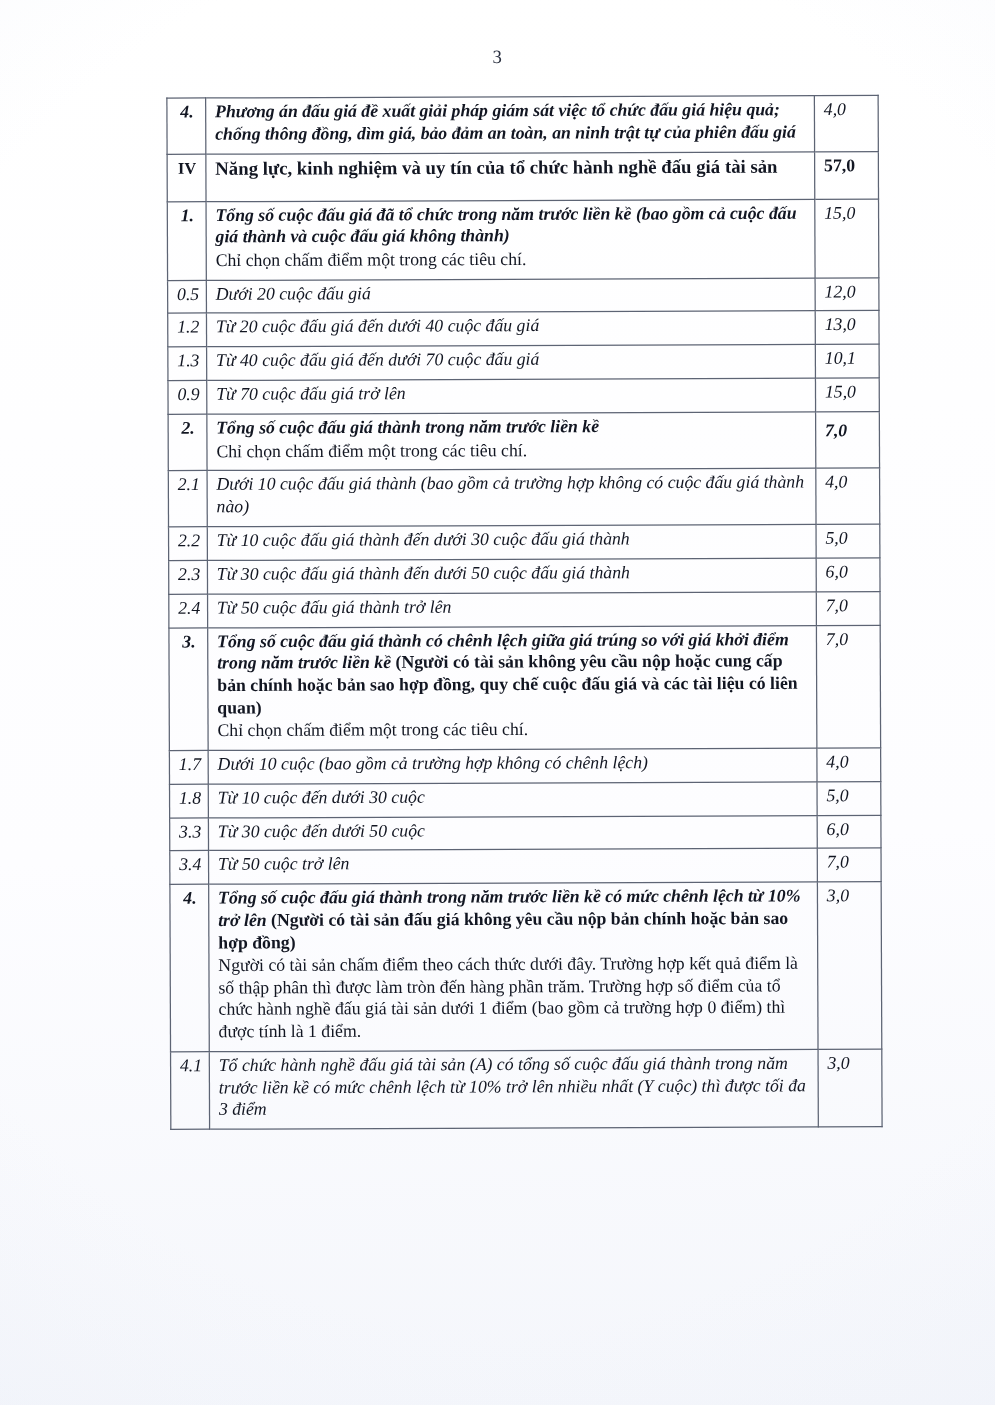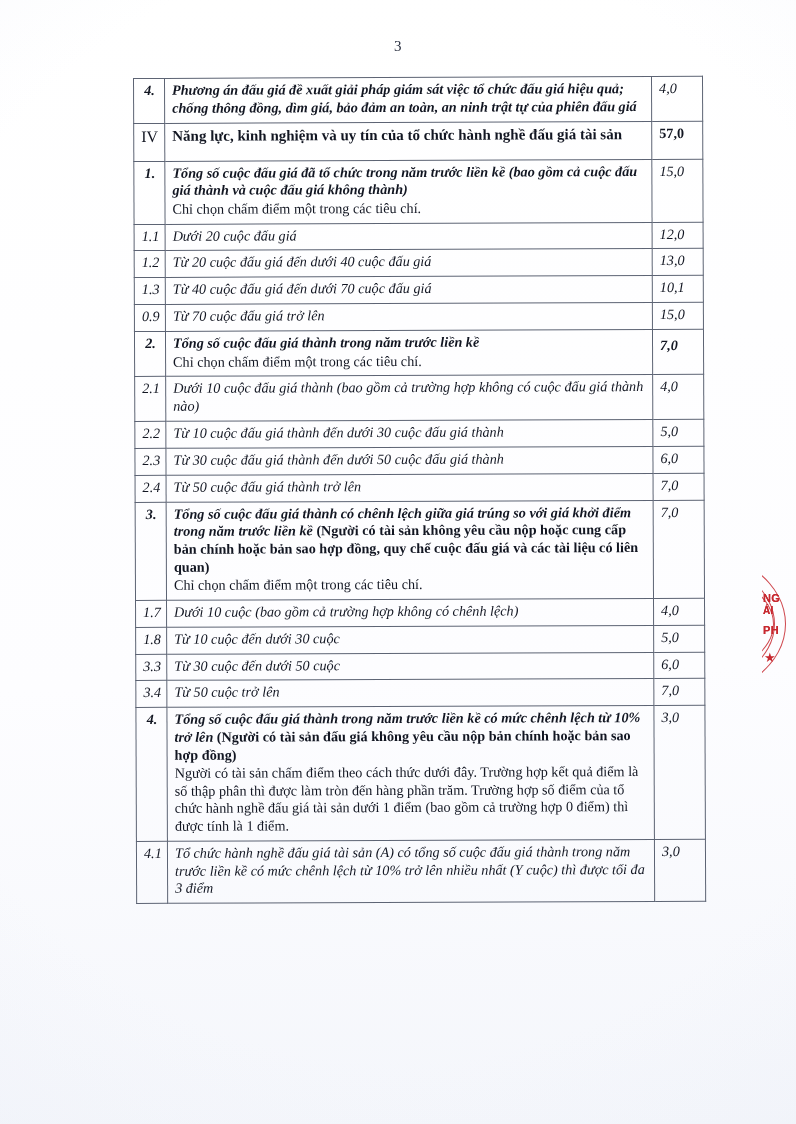--- a/index.html
+++ b/index.html
@@ -70,22 +70,22 @@
     font-style: italic;
     font-size: 14.2px;
     padding: 3px 1px;
     white-space: nowrap;
   }
   .idx.strong {
     font-weight: bold;
   }
   .idx.roman {
     font-style: normal;
-    font-weight: normal;
-    font-size: 16px;
+    font-weight: bold;
+    font-size: 13px;
   }
 
   .score {
     vertical-align: bottom;
     font-style: italic;
     font-size: 14.4px;
     padding-bottom: 3px;
     white-space: nowrap;
   }
   .score.mid {
@@ -200,21 +200,21 @@
         </tr>
         <tr>
           <td class="idx strong">1.</td>
           <td class="body-cell">
             <p class="lead tight">Tổng số cuộc đấu giá đã tổ chức trong năm trước liền kề (bao gồm cả cuộc đấu giá thành và cuộc đấu giá không thành)</p>
             <p class="note tight">Chỉ chọn chấm điểm một trong các tiêu chí.</p>
           </td>
           <td class="score">15,0</td>
         </tr>
         <tr>
-          <td class="idx">1.1</td>
+          <td class="idx">0.5</td>
           <td class="body-cell">
             <p class="ital">Dưới 20 cuộc đấu giá</p>
           </td>
           <td class="score">12,0</td>
         </tr>
         <tr>
           <td class="idx">1.2</td>
           <td class="body-cell">
             <p class="ital">Từ 20 cuộc đấu giá đến dưới 40 cuộc đấu giá</p>
           </td>
@@ -317,22 +317,13 @@
         <tr>
           <td class="idx">4.1</td>
           <td class="body-cell">
             <p class="ital">Tổ chức hành nghề đấu giá tài sản (A) có tổng số cuộc đấu giá thành trong năm trước liền kề có mức chênh lệch từ 10% trở lên nhiều nhất (Y cuộc) thì được tối đa 3 điểm</p>
           </td>
           <td class="score">3,0</td>
         </tr>
       </tbody>
   </table>
 
-  <div class="stamp">
-    <div class="arc arc1"></div>
-    <div class="arc arc2"></div>
-    <div class="arc arc3"></div>
-    <div class="stamp-line stamp-l1">NG</div>
-    <div class="stamp-line stamp-l2">ÁI</div>
-    <div class="stamp-line stamp-l3">PH</div>
-    <div class="stamp-star">★</div>
-  </div>
 </div>
 
 </body></html>

